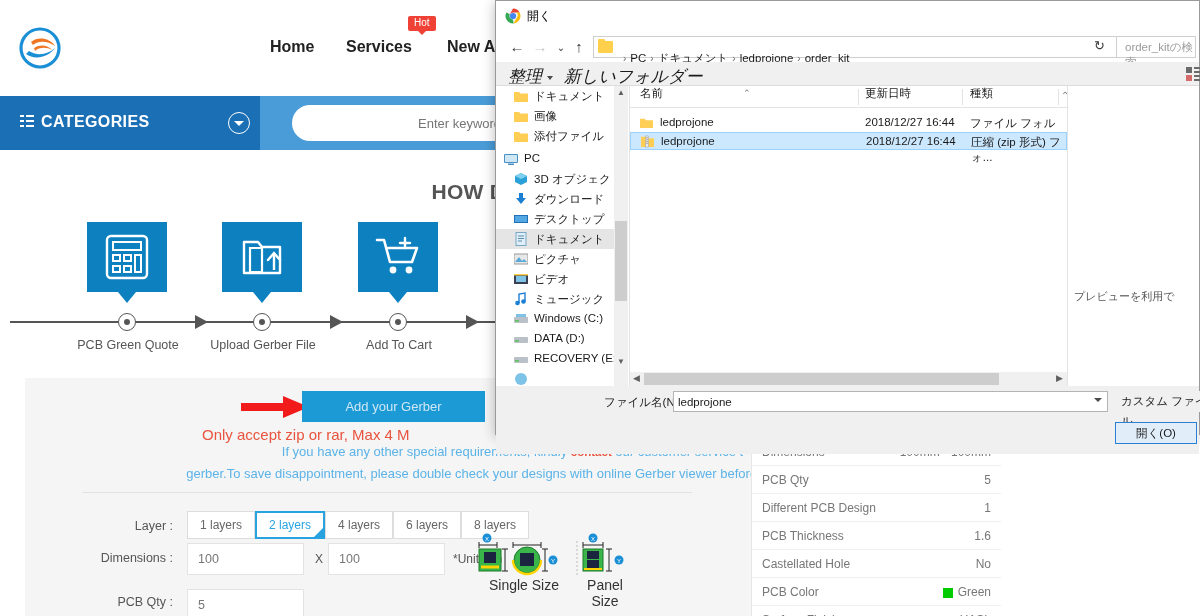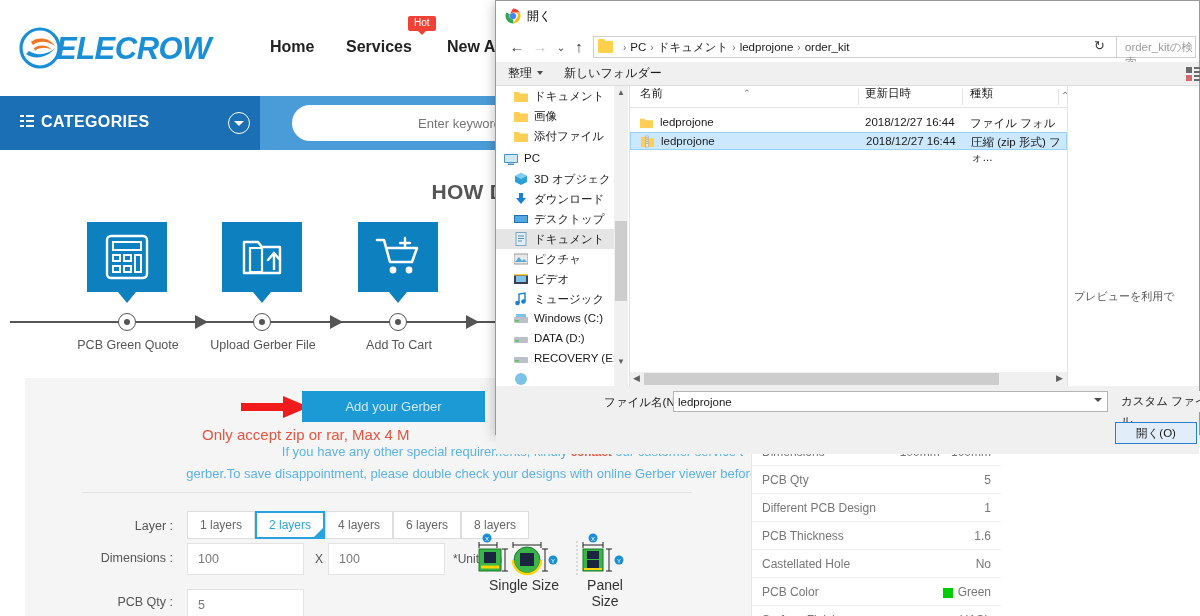--- a/index.html
+++ b/index.html
@@ -108,32 +108,32 @@
   .dlg-nav { position:absolute; left:0; top:30px; width:703px; height:31px; background:#fff; }
   .navbtn { position:absolute; top:8px; font-size:15px; color:#3c3c3c; width:18px; text-align:center;
             line-height:16px; user-select:none; }
   .navbtn.dim { color:#c8c8c8; }
   .crumbbar { position:absolute; left:97px; top:5px; width:990px; height:22px; background:#fff;
               border:1px solid #cfcfcf; }
   .crumb-folder { position:absolute; left:4px; top:4px; width:15px; height:12px; background:#ffd04b;
               border-radius:1px; }
   .crumb-folder:before{ content:""; position:absolute; left:0; top:-2px; width:7px; height:3px;
               background:#ffd04b; border-radius:1px 1px 0 0; }
-  .crumbs { position:absolute; left:25px; top:3px; font-size:11.5px; color:#1a1a1a; white-space:nowrap; }
+  .crumbs { position:absolute; left:25px; top:14px; font-size:11.5px; color:#1a1a1a; white-space:nowrap; }
   .crumbs span.sep { color:#6b6b6b; padding:0 4px; font-size:10px; }
   .crumb-caret { position:absolute; left:578px; top:9px; border-left:4px solid transparent;
               border-right:4px solid transparent; border-top:4px solid #4a4a4a; }
   .refresh { position:absolute; left:1091px; top:34px; font-size:13px; color:#3c3c3c; }
   .dlg-search { position:absolute; left:1112px; top:35px; width:115px; height:22px; background:#fff;
               border:1px solid #cfcfcf; }
   .dlg-search-ph { position:absolute; left:8px; top:3px; font-size:11.5px; color:#9b9b9b; }
 
   .dlg-tools { position:absolute; left:0; top:61px; width:703px; height:24px; background:#f0f0f0;
               border-bottom:1px solid #dcdcdc; }
-  .tool { position:absolute; top:3px; font-size:12px; color:#1a1a1a; }
+  .tool { position:absolute; top:3px; font-size:17px; color:#1a1a1a;font-style:italic; }
   .tool .tcaret { display:inline-block; margin-left:5px; border-left:3.5px solid transparent;
               border-right:3.5px solid transparent; border-top:4px solid #4a4a4a; vertical-align:2px; }
   .viewico { position:absolute; left:1192px; top:65px; width:14px; height:14px; }
 
   .dlg-body { position:absolute; left:0; top:85px; width:703px; height:300px; background:#fff; }
   .sb { position:absolute; left:0; top:0; width:132px; height:300px; background:#fff; overflow:hidden; }
   .sb-item { position:absolute; left:0; width:126px; height:20px; }
   .sb-item.sel { background:#e5e5e5; }
   .sb-ico { position:absolute; left:18px; top:3px; width:14px; height:14px; }
   .sb-txt { position:absolute; left:38px; top:3px; font-size:11.5px; color:#1a1a1a; white-space:nowrap; }
@@ -182,21 +182,20 @@
 <div id="page">
 
   <div class="site-header">
     <div class="logo-wrap">
       <svg class="logo-mark" viewBox="0 0 44 44">
         <path d="M22 3 A19 19 0 1 0 41 22 A19 19 0 0 0 22 3 Z" fill="none" stroke="#1b8fd6" stroke-width="3.2"></path>
         <path d="M8 28 C16 34 30 32 37 22 C30 29 18 30 11 25 Z" fill="#1b8fd6"></path>
         <path d="M13 16 C20 10 32 12 37 20 C30 15 21 14 15 19 Z" fill="#ef7622"></path>
         <path d="M16 22 C22 18 30 19 34 24 C29 21 21 21 17 25 Z" fill="#ef7622"></path>
       </svg>
-      <div class="logo-text">ELECROW</div>
     </div>
 
     <div class="nav">
       <div class="nav-item" style="left:0">Home</div>
       <div class="nav-item" style="left:76px">Services</div>
       <div class="badge-hot" style="left:138px; top:-22px">Hot</div>
       <div class="nav-item" style="left:177px">New Arr</div>
     </div>
   </div>
 

